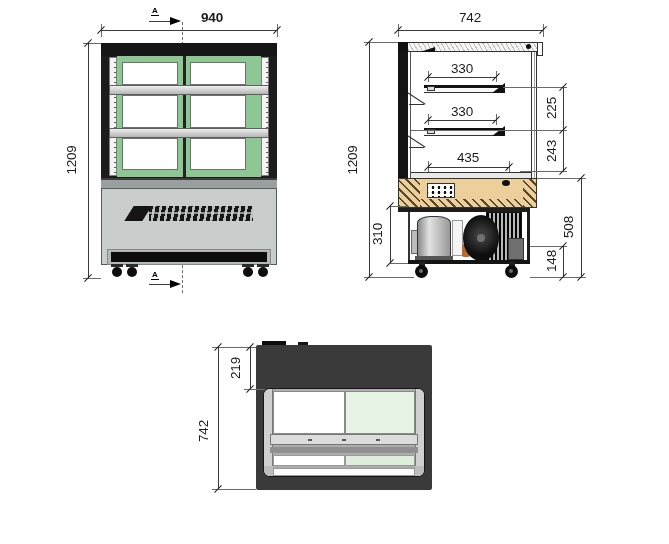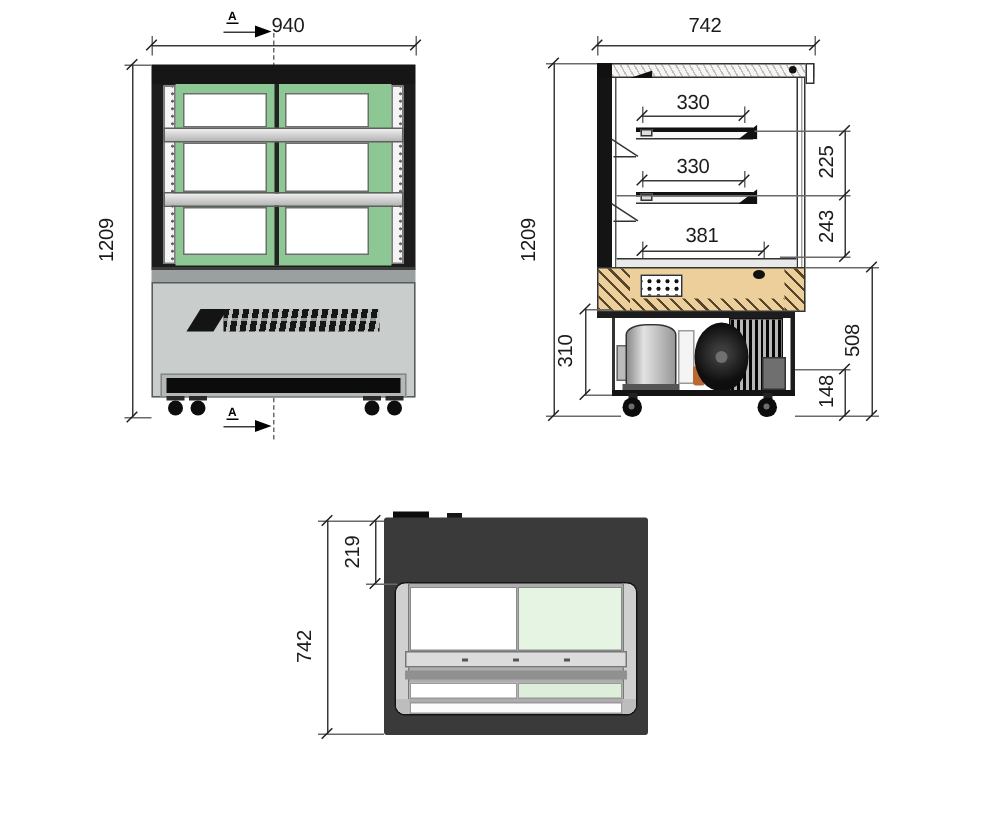--- a/index.html
+++ b/index.html
@@ -44,21 +44,21 @@
 
   <div class="abs" style="left:0;top:0;width:0;height:0;">
 
     <div class="cl" style="left:182px;top:22px;height:271px;"></div>
 
     <div class="extv" style="left:101px;top:24px;height:13px;"></div>
     <div class="extv" style="left:277px;top:24px;height:13px;"></div>
     <div class="dimh" style="left:101px;top:30px;width:176px;"></div>
     <div class="tk" style="left:101px;top:30px;"></div>
     <div class="tk" style="left:277px;top:30px;"></div>
-    <span class="lab" style="left:192px;top:17px;">940</span>
+    <span class="lab" style="left:212px;top:17px;font-weight:bold;">940</span>
 
     <span class="alab" style="left:151px;top:7px;">A</span>
     <div class="dimh" style="left:149px;top:21px;width:22px;"></div>
     <div class="arrR" style="left:170px;top:17px;"></div>
 
     <div class="abs" style="left:101px;top:43px;width:176px;height:13px;background:#161616;"></div>
     <div class="abs" style="left:101px;top:56px;width:176px;height:122px;background:#1c1c1c;"></div>
     <div class="abs" style="left:117px;top:56px;width:144px;height:121px;background:#8cc794;"></div>
     <div class="trk" style="left:109px;top:57px;height:119px;"></div>
     <div class="trk" style="left:261px;top:57px;height:119px;"></div>
@@ -153,21 +153,21 @@
     <div class="dimh" style="left:428px;top:120px;width:68px;"></div>
     <div class="tk" style="left:428px;top:120px;"></div>
     <div class="tk" style="left:496px;top:120px;"></div>
     <span class="lab" style="left:462px;top:111px;">330</span>
 
     <div class="extv" style="left:428px;top:161px;height:11px;"></div>
     <div class="extv" style="left:509px;top:161px;height:11px;"></div>
     <div class="dimh" style="left:428px;top:167px;width:81px;"></div>
     <div class="tk" style="left:428px;top:167px;"></div>
     <div class="tk" style="left:509px;top:167px;"></div>
-    <span class="lab" style="left:468px;top:157px;">381</span>
+    <span class="lab" style="left:468px;top:157px;">435</span>
 
     <div class="ext" style="left:503px;top:87px;width:64px;"></div>
     <div class="ext" style="left:411px;top:130px;width:156px;"></div>
     <div class="ext" style="left:520px;top:171px;width:47px;"></div>
 
     <div class="dimv" style="left:563px;top:87px;height:43px;"></div>
     <div class="tk" style="left:563px;top:87px;"></div>
     <div class="tk" style="left:563px;top:130px;"></div>
     <span class="vlab" style="left:551px;top:108px;">225</span>
 

